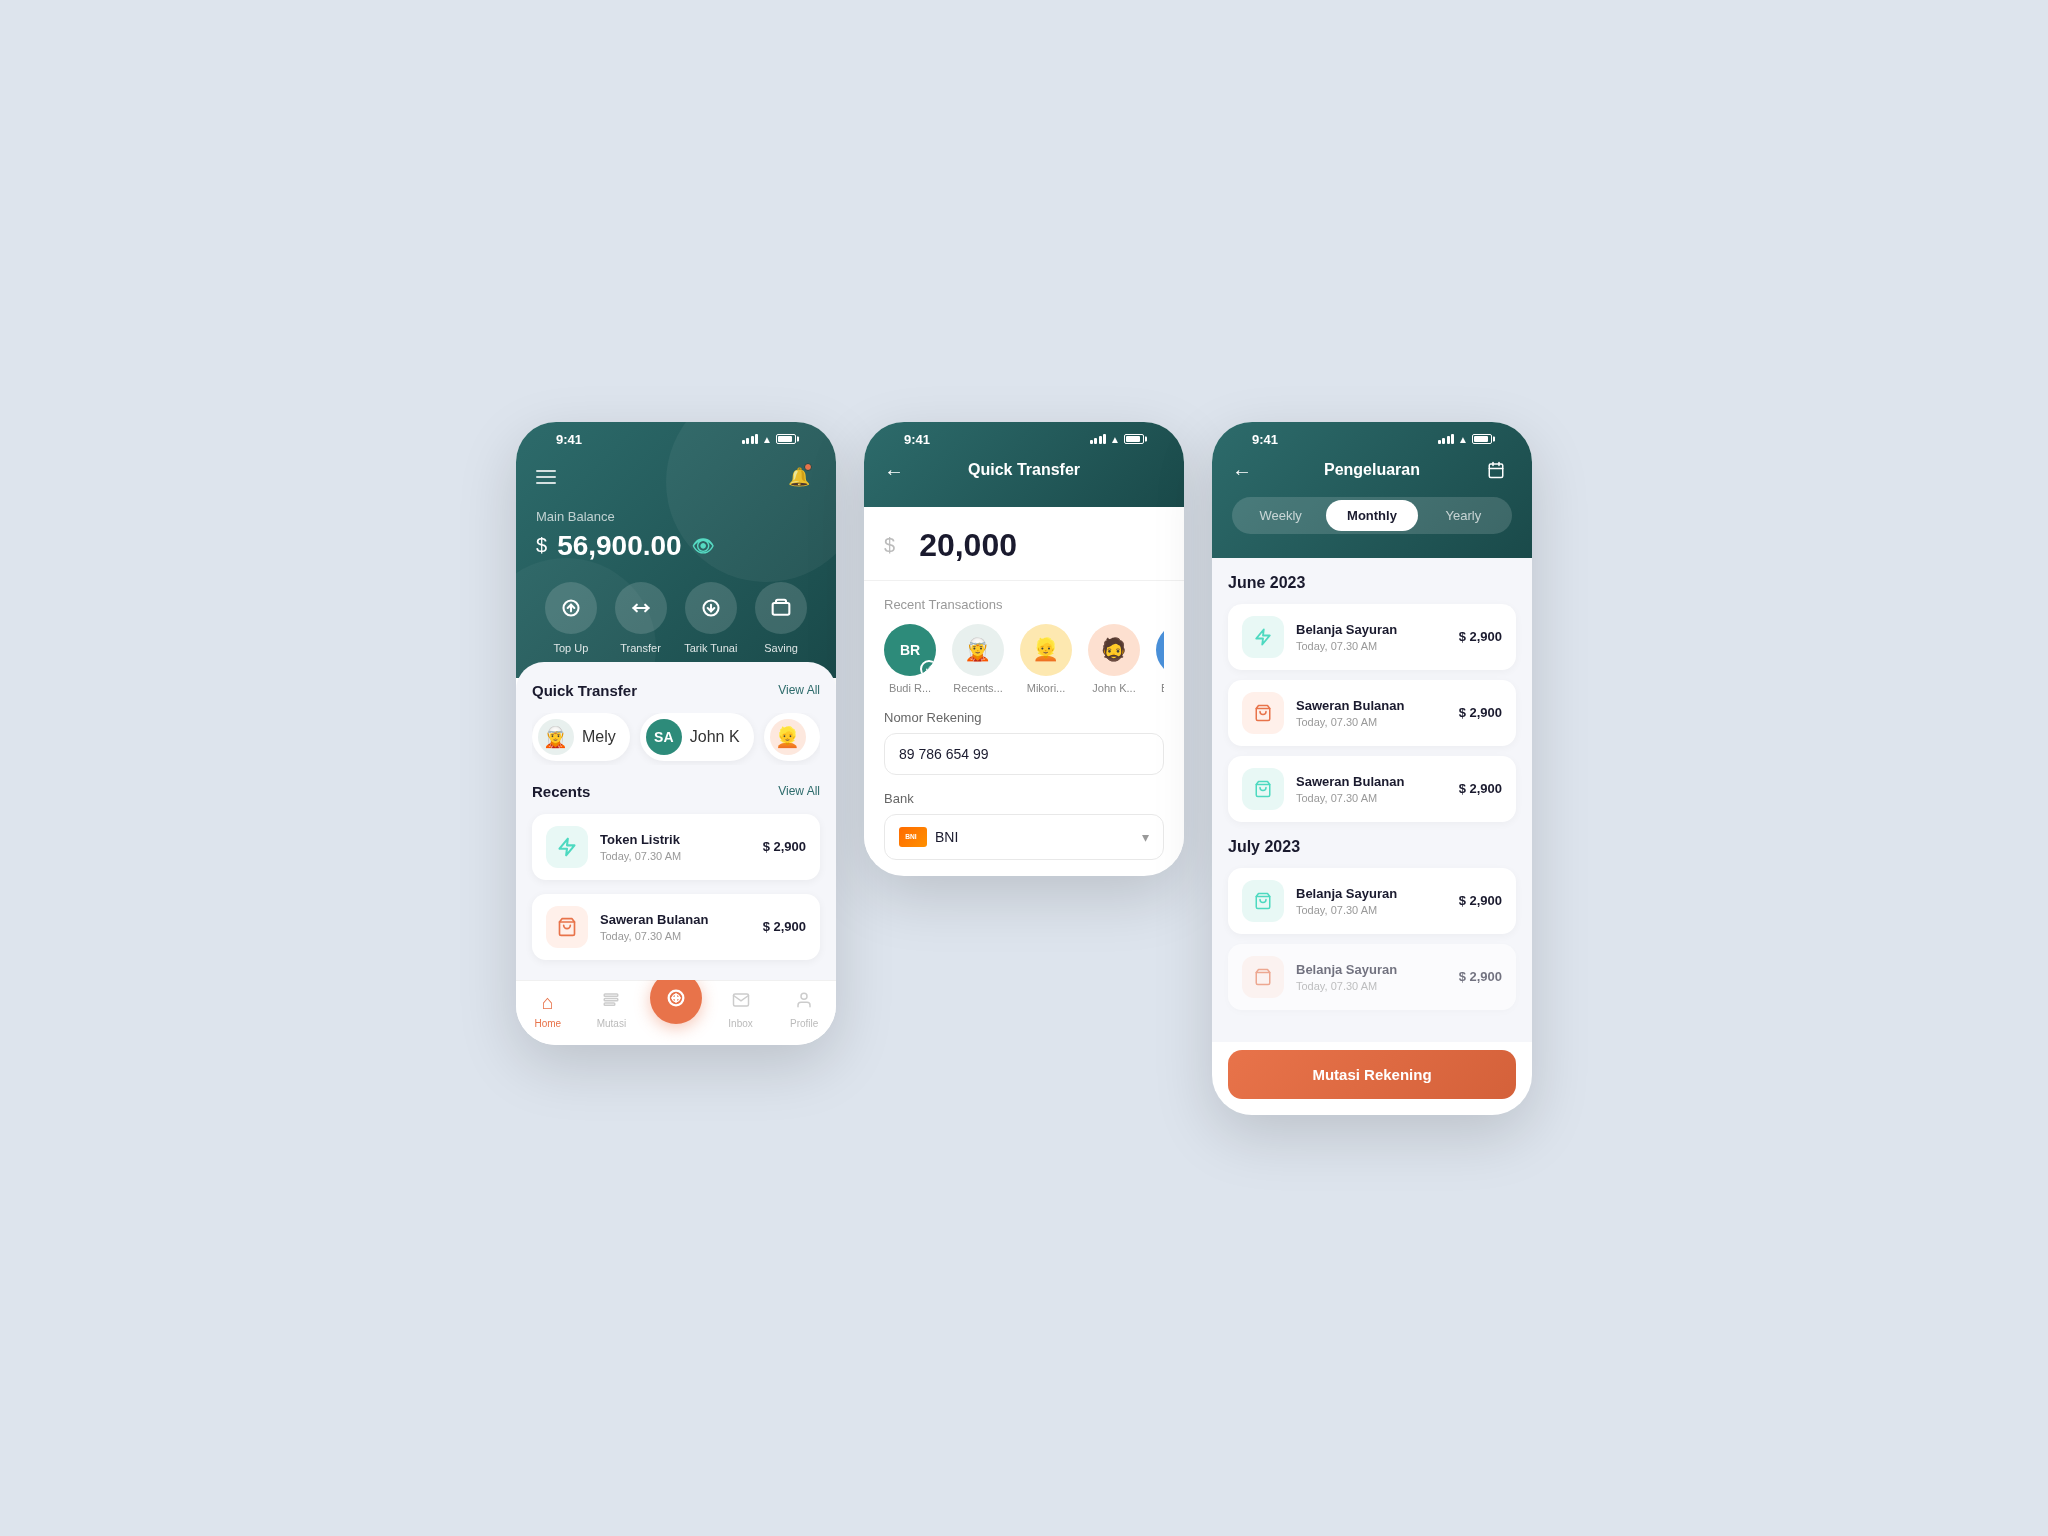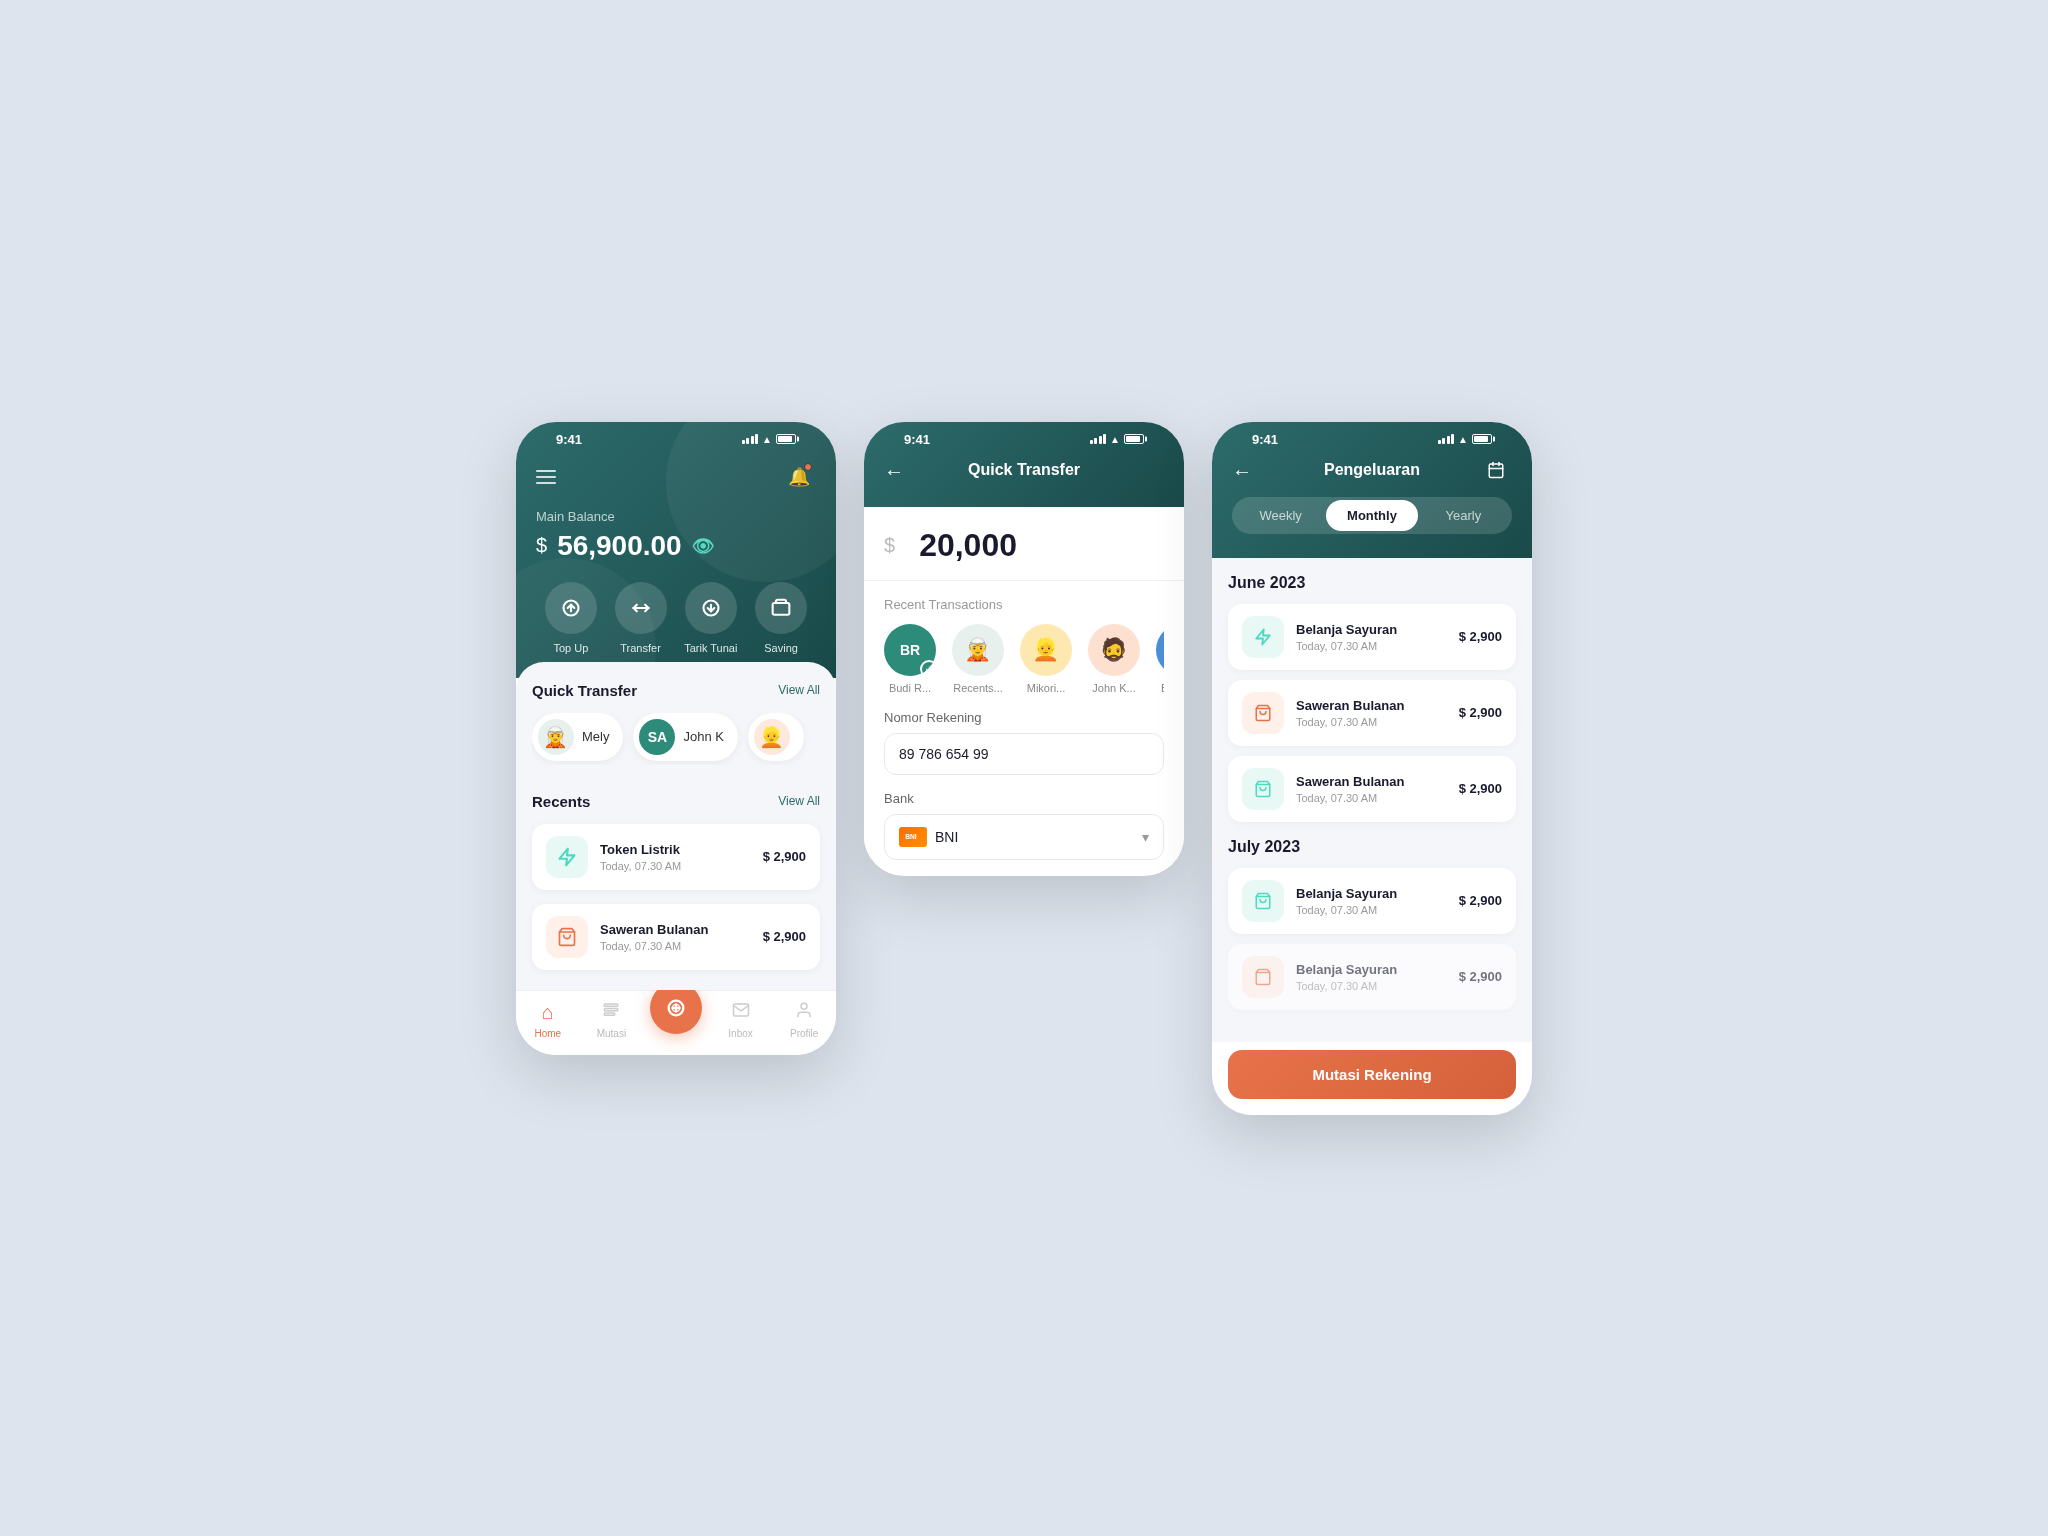--- a/index.html
+++ b/index.html
@@ -159,21 +159,21 @@
       background: #fff; border-radius: 50px;
       padding: 6px 14px 6px 6px;
       min-width: fit-content; cursor: pointer;
       box-shadow: 0 2px 8px rgba(0,0,0,0.06);
     }
     .qt-avatar {
       width: 36px; height: 36px; border-radius: 50%;
       overflow: hidden; display: flex; align-items: center; justify-content: center;
       font-size: 14px; font-weight: 600;
     }
-    .qt-name { font-size: 13px; font-weight: 500; color: #333; }
+    .qt-name { font-size: 16px; font-weight: 500; color: #333; }
 
     .recents-list { display: flex; flex-direction: column; gap: 14px; }
     .recent-item {
       display: flex; align-items: center; gap: 12px;
       background: #fff; border-radius: 14px;
       padding: 12px 14px;
       box-shadow: 0 2px 8px rgba(0,0,0,0.05);
     }
     .recent-icon {
       width: 42px; height: 42px; border-radius: 12px;
@@ -464,21 +464,21 @@
           <div class="qt-avatar av-teal">SA</div>
           <span class="qt-name">John K</span>
         </div>
         <div class="qt-item">
           <div class="qt-avatar" style="background:#fde8de;">
             <span style="font-size:20px;">👱</span>
           </div>
         </div>
       </div>
 
-      <div class="section-header" style="margin-top:28px;">
+      <div class="section-header" style="margin-top:18px;">
         <span class="section-title">Recents</span>
         <span class="view-all">View All</span>
       </div>
       <div class="recents-list">
         <div class="recent-item">
           <div class="recent-icon bg-light-teal">
             <svg width="20" height="20" viewBox="0 0 24 24" fill="none" stroke="#4dd9c0" stroke-width="2.5" stroke-linecap="round" stroke-linejoin="round">
               <polygon points="13,2 3,14 12,14 11,22 21,10 12,10"></polygon>
             </svg>
           </div>

